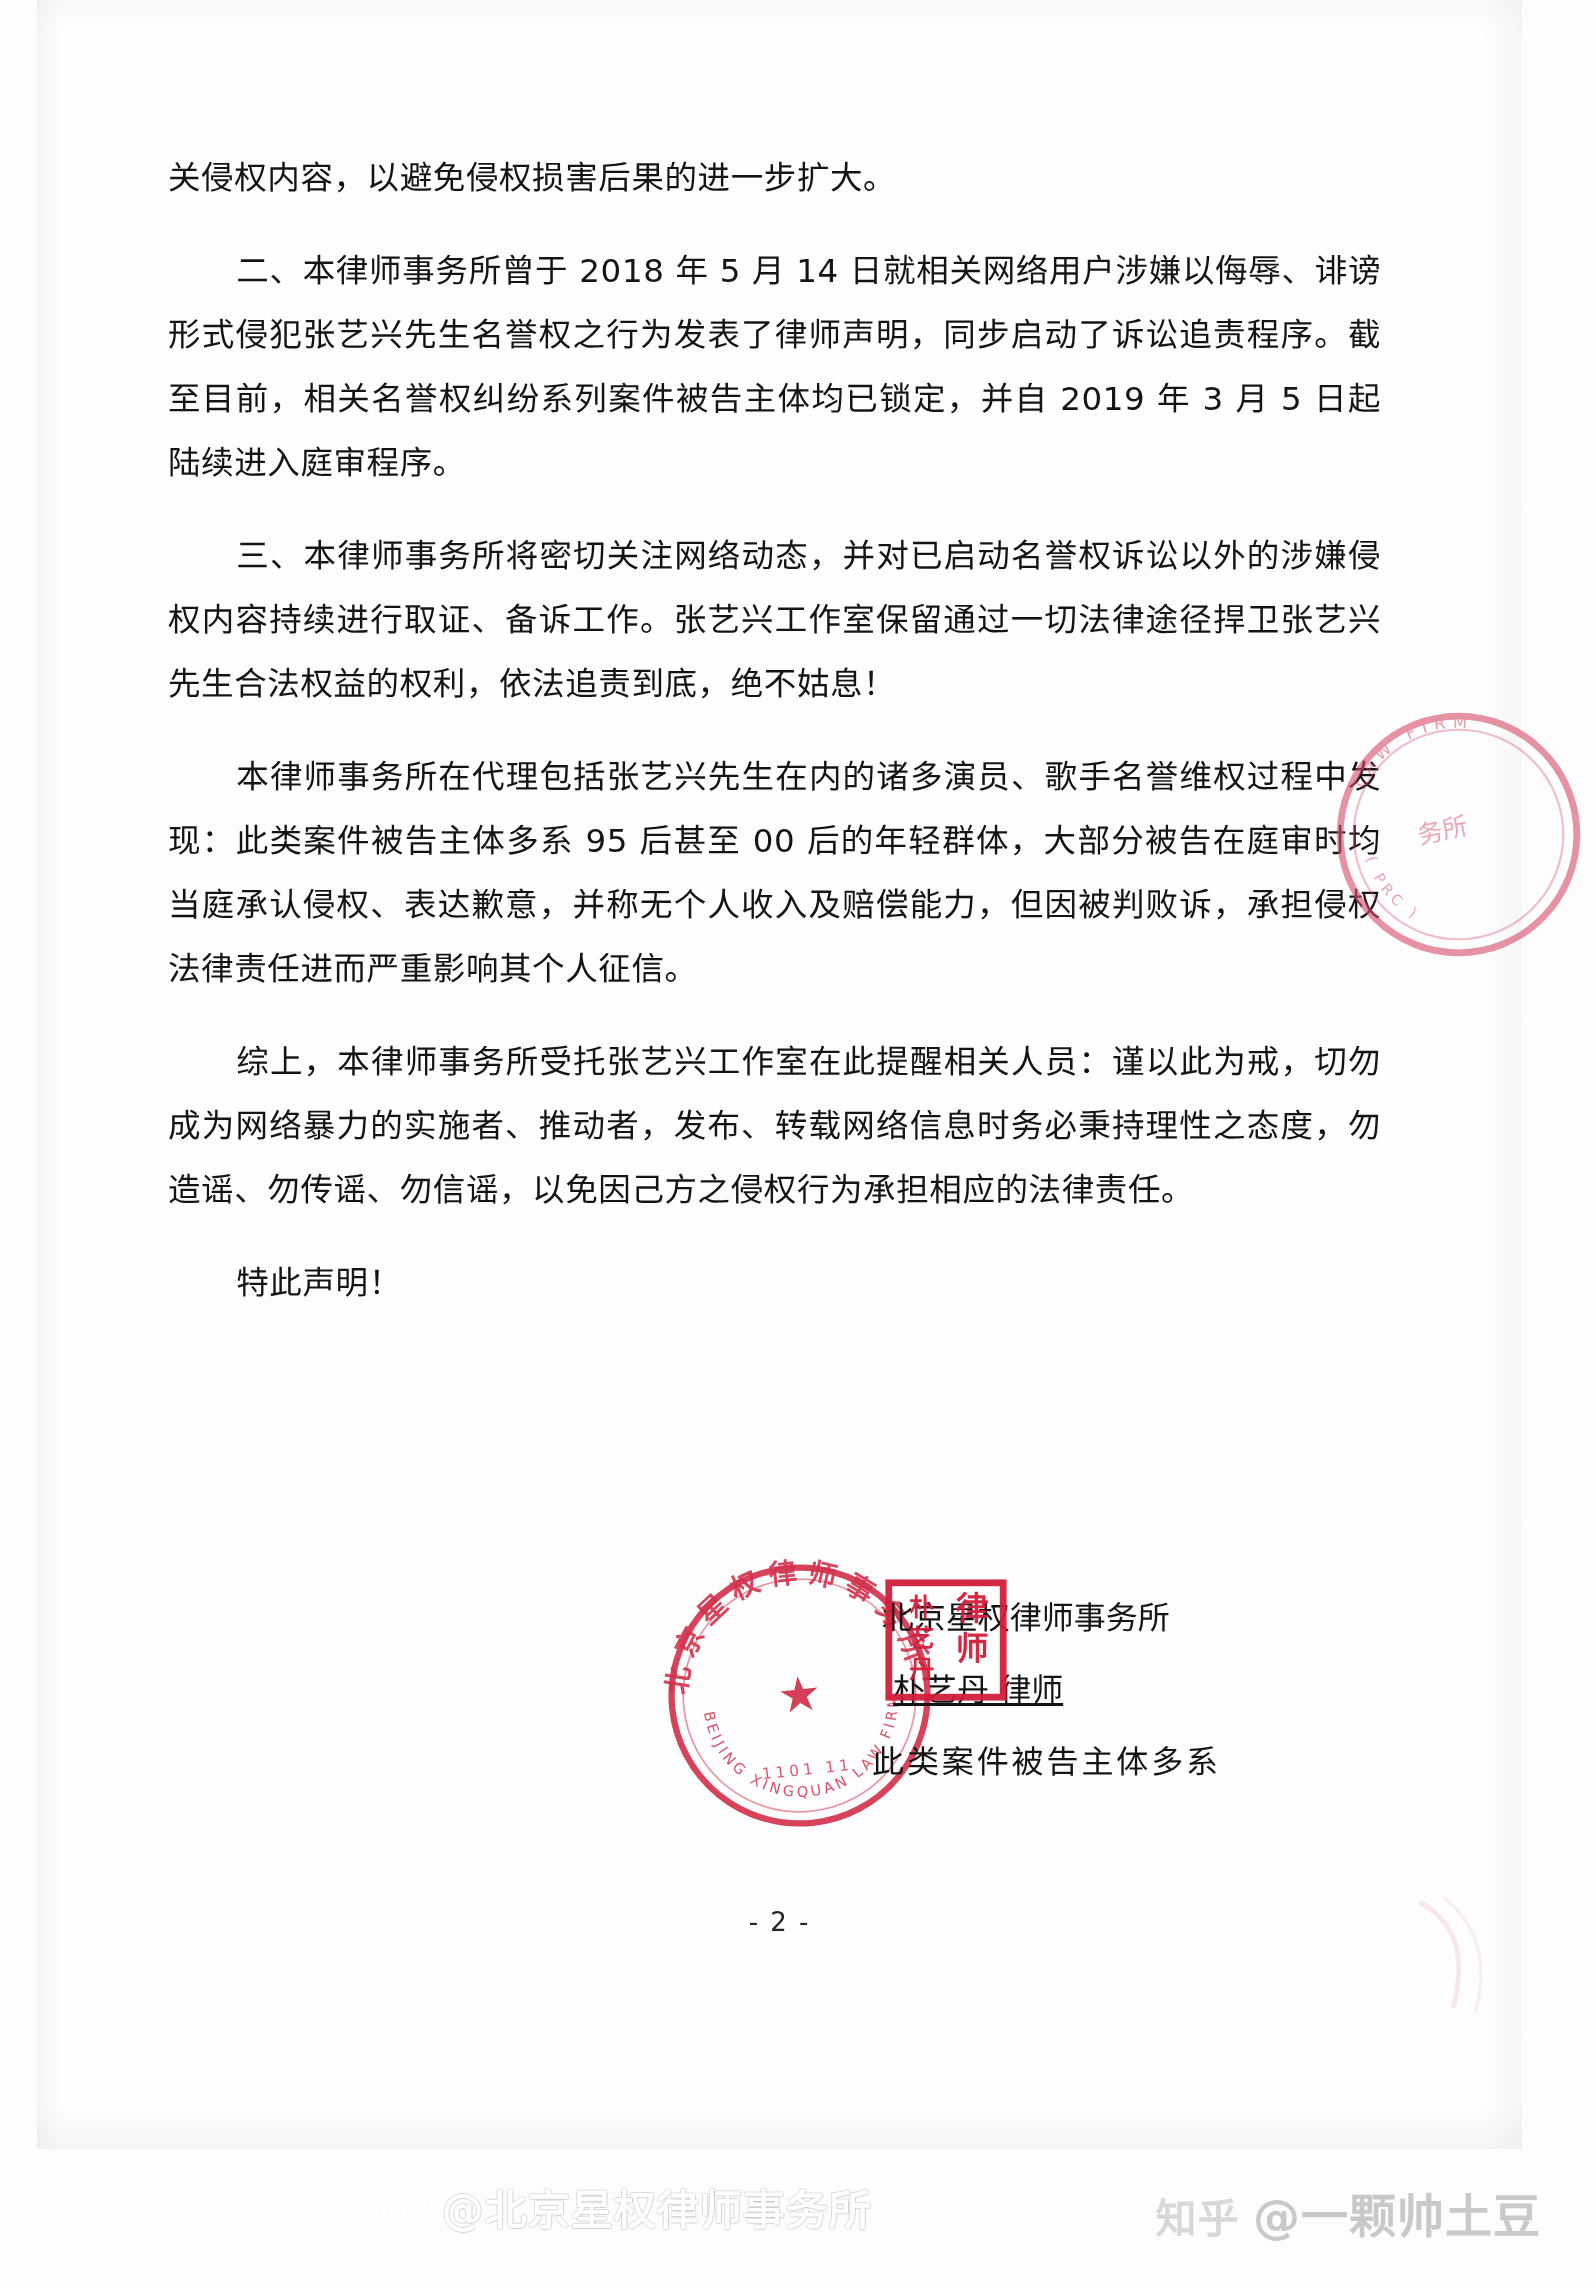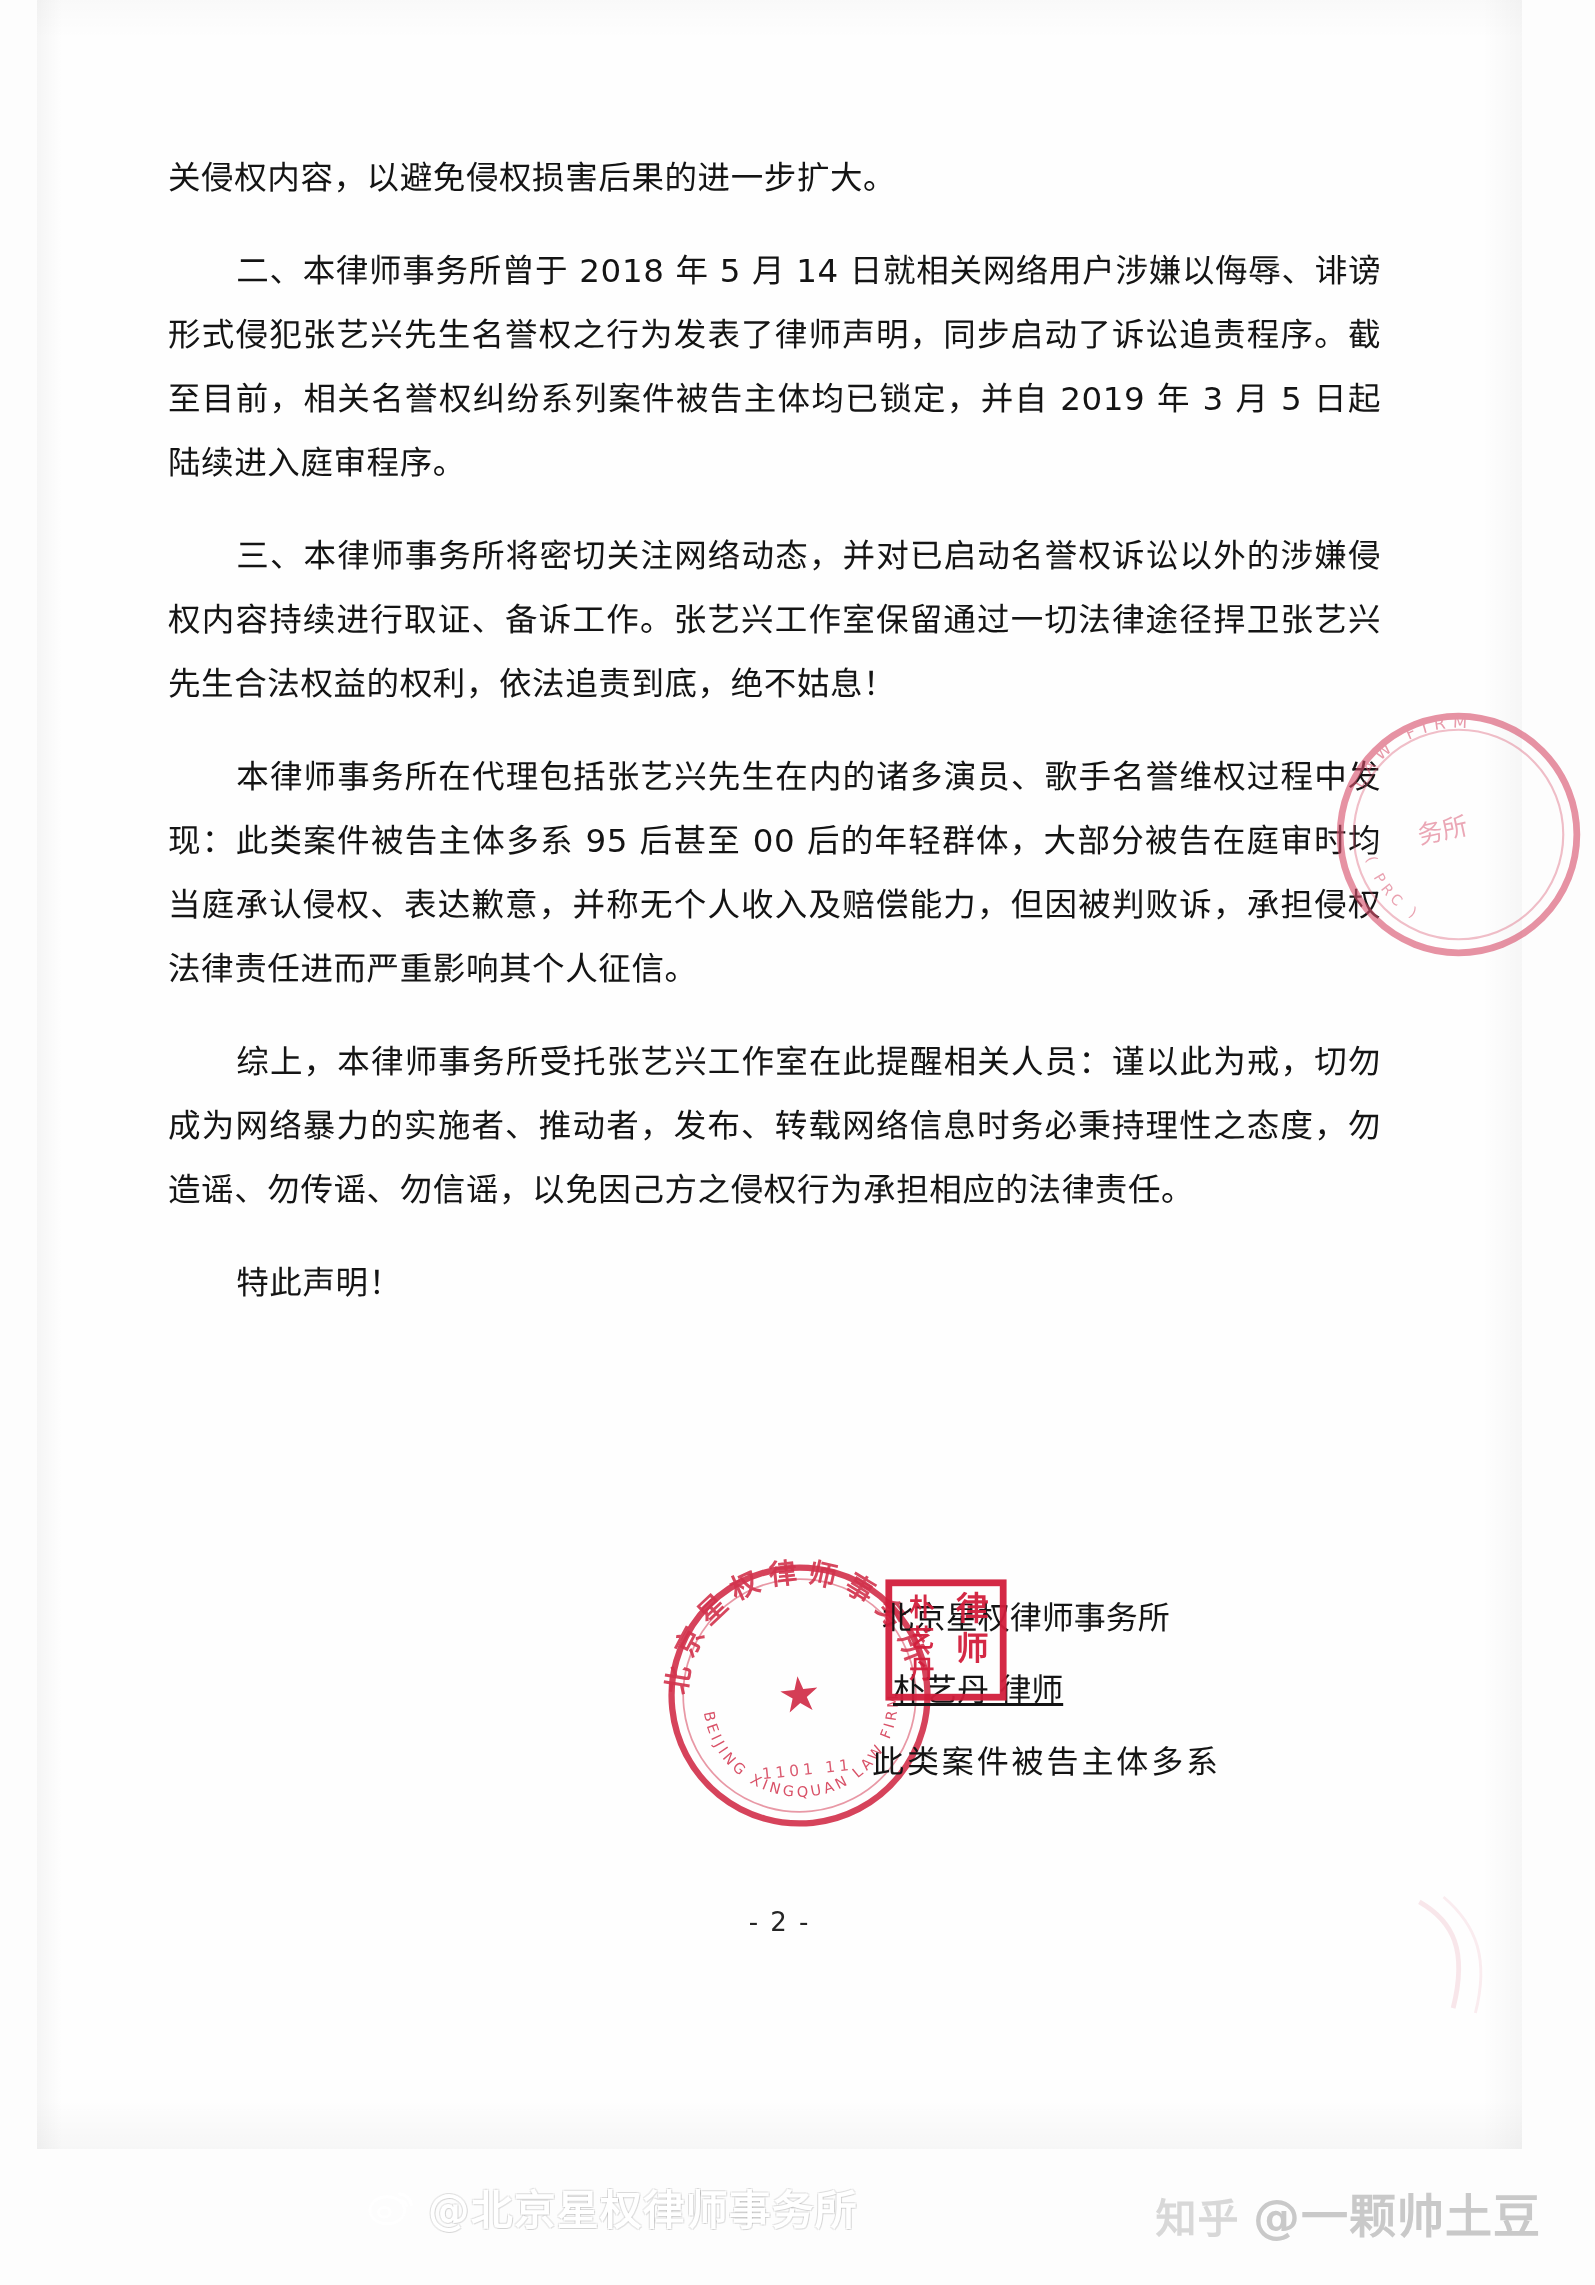--- a/index.html
+++ b/index.html
@@ -133,21 +133,21 @@
     top: 1892px;
     width: 116px;
     height: 126px;
     opacity: 0.33;
     z-index: 2;
   }
 
   
   #weibo-watermark {
     position: absolute;
-    left: 368px;
+    left: 382px;
     top: 2176px;
     display: flex;
     align-items: center;
     gap: 9.7px;
     opacity: 1;
     z-index: 9;
   }
   #weibo-watermark .wb-text {
     font-size: 42px;
     font-weight: 700;

